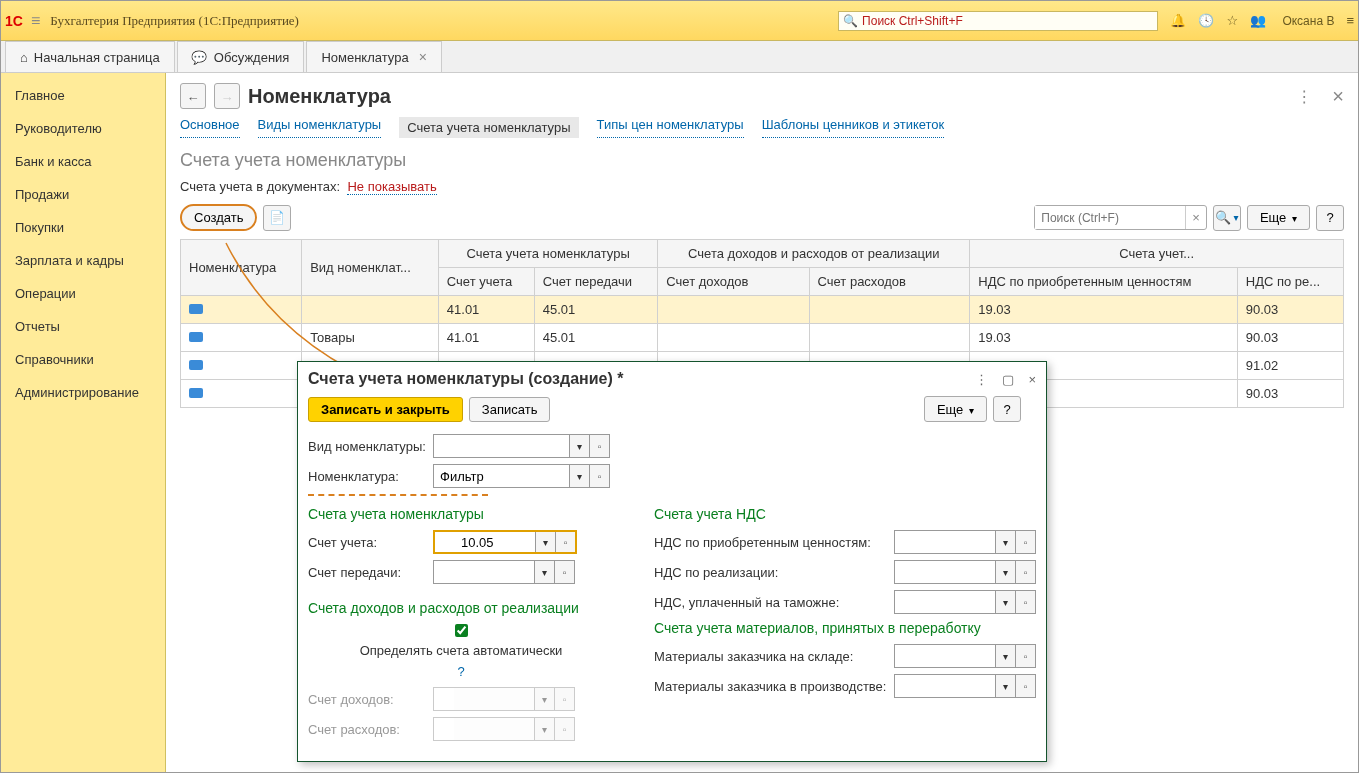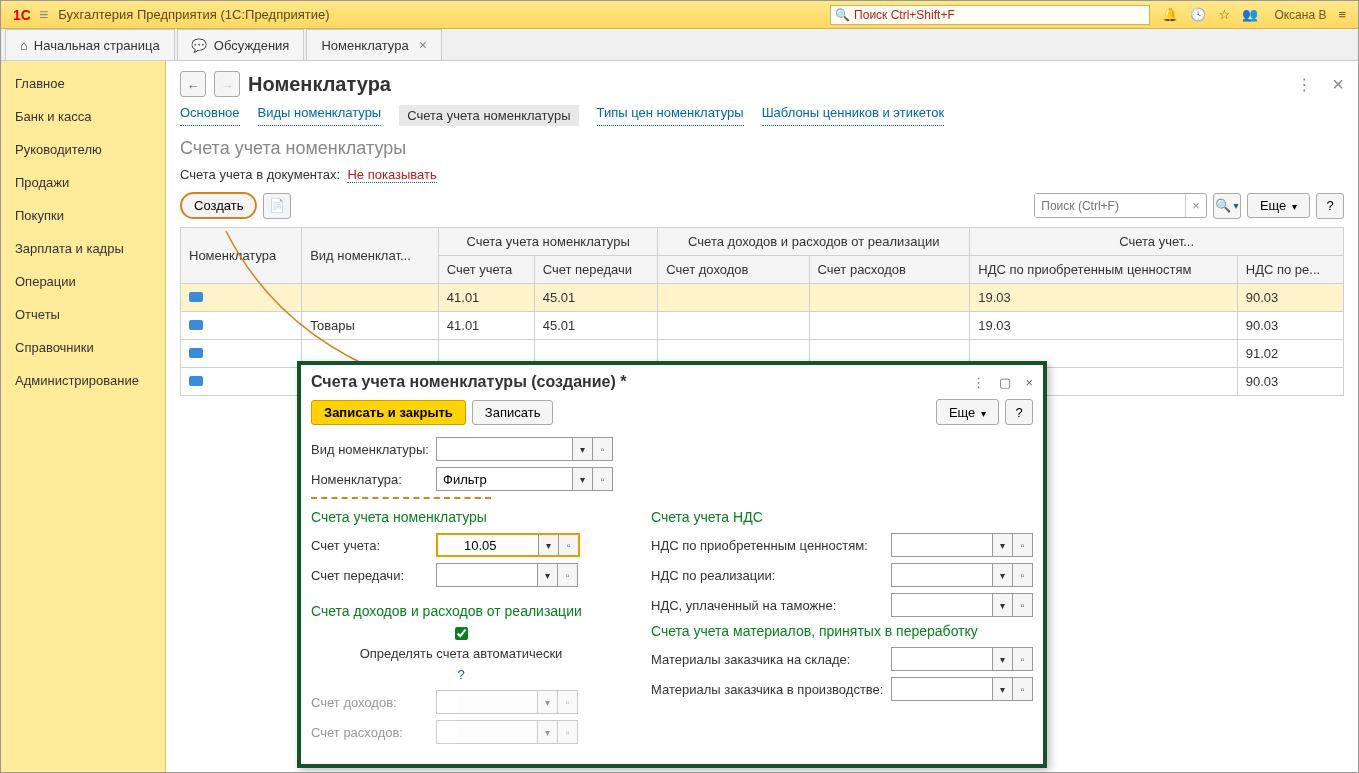--- a/index.html
+++ b/index.html
@@ -1,22 +1,22 @@
 <!DOCTYPE html>
 <html><head>
 <meta charset="utf-8">
 <style>
 * { box-sizing: border-box; margin: 0; padding: 0; font-family: Arial, sans-serif; }
 body { background: #fff; font-size: 13px; color: #333; width: 1359px; height: 773px; overflow: hidden; position: relative; border: 1px solid #999; }
 
 
-.titlebar { background: linear-gradient(#ffe88a, #ffd860); height: 28px; display: flex; align-items: center; padding: 0 12px; border-bottom: 1px solid #c9b760; justify-content: center; }
+.titlebar { background: linear-gradient(#ffe88a, #ffd860); height: 40px; display: flex; align-items: center; padding: 0 4px; border-bottom: 1px solid #c9b760; justify-content: center; }
 .logo { color: #d00; font-weight: bold; font-size: 14px; margin-right: 8px; }
 .hamburger { color: #888; font-size: 16px; margin-right: 10px; cursor: pointer; }
-.title-text { color: #5a4a20; font-size: 13px; flex: 0 0 auto; }
+.title-text { color: #5a4a20; font-size: 13px; flex: 0 0 auto; font-family: Liberation Serif, serif; }
 .title-spacer { flex: 1; }
 .title-search { width: 320px; height: 20px; border: 1px solid #c9b760; background: #fffef5; padding: 0 4px; font-size: 12px; color: #888; display: flex; align-items: center; gap: 4px; }
 .title-icons { display: flex; gap: 12px; margin-left: 12px; align-items: center; color: #6a5a20; }
 .title-icons span { cursor: pointer; }
 .user-name { font-size: 12px; margin-left: 4px; }
 
 
 .maintabs { background: #f0f0f0; height: 32px; display: flex; align-items: stretch; border-bottom: 1px solid #ccc; padding-left: 4px; }
 .maintab { display: flex; align-items: center; gap: 6px; padding: 0 14px; border: 1px solid #ccc; border-bottom: none; background: #f5f5f5; margin-right: 2px; font-size: 13px; cursor: pointer; }
 .maintab .close-x { color: #888; font-size: 14px; margin-left: 4px; }
@@ -61,27 +61,27 @@
 .data-grid th, .data-grid td { border: 1px solid #d0d0d0; padding: 6px 8px; text-align: left; }
 .data-grid th { background: #f5f5f5; font-weight: normal; color: #333; }
 .data-grid .group-th { text-align: center; }
 .data-grid tr.selected td { background: #fff3cc; }
 .row-icon { display: inline-block; width: 14px; height: 10px; background: #3a8bd8; border-radius: 2px; }
 
 
 .arrow-overlay { position: absolute; left: 0; top: 0; pointer-events: none; }
 
 
-.dialog { position: absolute; left: 296px; top: 360px; width: 750px; background: #fff; border: 4px solid #14532d; box-shadow: 3px 3px 8px rgba(0,0,0,0.25); z-index: 10; }
+.dialog { position: absolute; left: 296px; top: 360px; width: 750px; background: #fff; border: 1px solid #14532d; box-shadow: 3px 3px 8px rgba(0,0,0,0.25); z-index: 10; }
 .dialog-titlebar { display: flex; align-items: center; padding: 8px 10px; }
 .dialog-title { font-size: 16px; font-weight: bold; }
 .dialog-titlebar-icons { margin-left: auto; display: flex; gap: 14px; color: #666; }
 .dialog-titlebar-icons span { cursor: pointer; }
 
-.dialog-toolbar { display: flex; gap: 6px; padding: 0 10px 8px 10px; align-items: flex-end; }
+.dialog-toolbar { display: flex; gap: 6px; padding: 0 25px 8px 10px; align-items: flex-end; }
 .btn-primary { background: #ffd200; border: 1px solid #c9a000; font-weight: bold; }
 .dialog-toolbar-right { margin-left: auto; display: flex; gap: 6px; }
 
 .dialog-body { padding: 4px 10px 14px 10px; }
 .form-row { display: flex; align-items: center; margin-bottom: 6px; }
 .form-label { width: 125px; font-size: 13px; color: #333; }
 .form-label.disabled { color: #999; }
 .input-combo { display: flex; border: 1px solid #999; height: 24px; }
 .input-combo.highlight { border: 2px solid #e0a000; }
 .input-combo input { border: none; width: 135px; padding: 0 6px; font-size: 13px; outline: none; }
@@ -131,22 +131,22 @@
   <div class="maintab">
     <span>Номенклатура</span>
     <span class="close-x">×</span>
   </div>
 </div>
 
 <div class="layout">
 
   <div class="sidebar">
     <div class="sidebar-item">Главное</div>
+    <div class="sidebar-item">Руководителю</div>
     <div class="sidebar-item">Банк и касса</div>
-    <div class="sidebar-item">Руководителю</div>
     <div class="sidebar-item">Продажи</div>
     <div class="sidebar-item">Покупки</div>
     <div class="sidebar-item">Зарплата и кадры</div>
     <div class="sidebar-item">Операции</div>
     <div class="sidebar-item">Отчеты</div>
     <div class="sidebar-item">Справочники</div>
     <div class="sidebar-item">Администрирование</div>
   </div>
 
   <div class="content">

